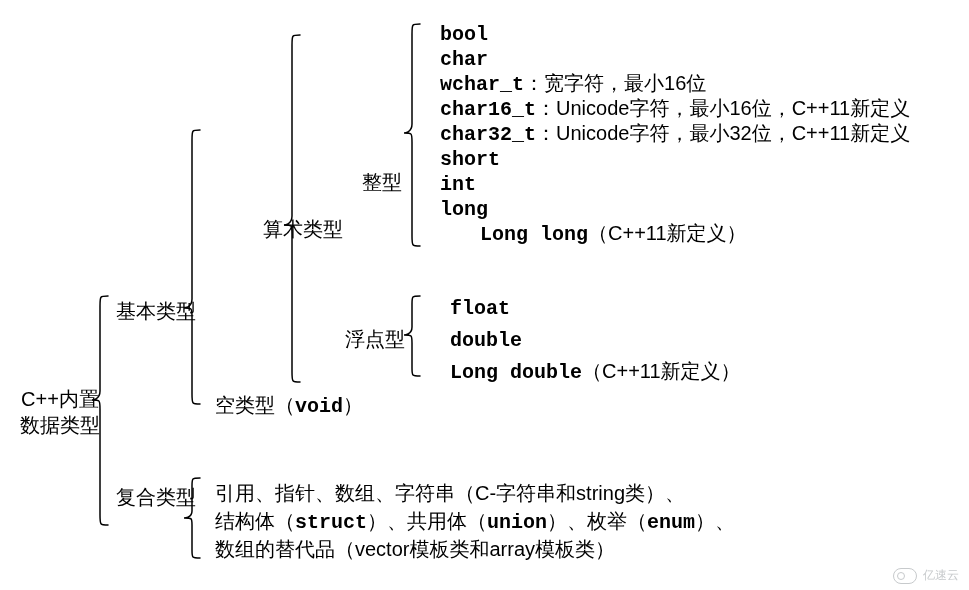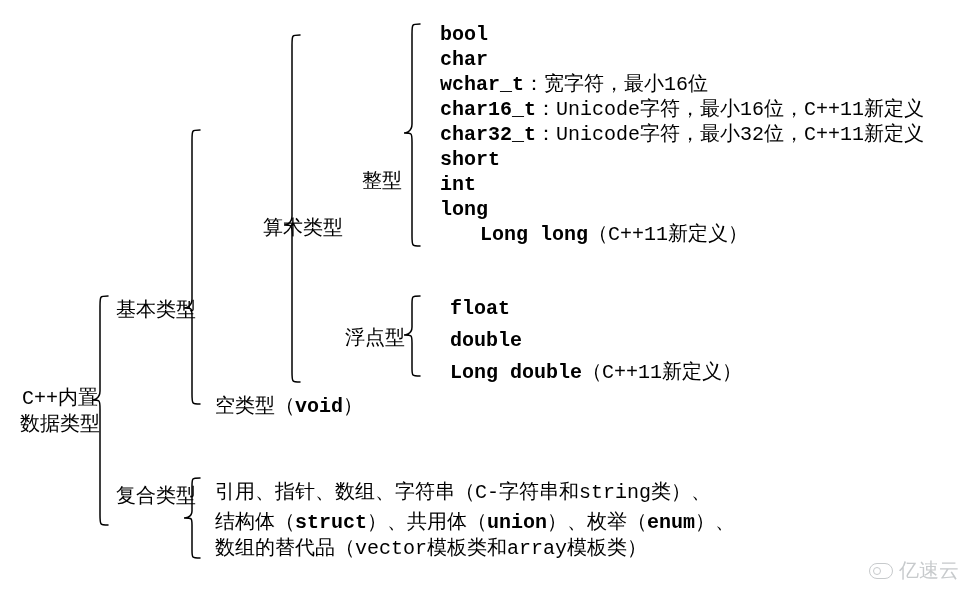--- a/index.html
+++ b/index.html
@@ -19,27 +19,27 @@
     white-space: nowrap;
     font-size: 20px;
     line-height: 1.3;
     color: #000;
   }
   .bold {
     font-family: "Courier New", Courier, monospace;
     font-weight: 700;
   }
   .cn {
-    font-family: Liberation Mono, monospace;
+    font-family: Liberation Sans, sans-serif;
   }
   .watermark {
     position: absolute;
     right: 10px;
     bottom: 6px;
-    font-size: 20px;
+    font-size: 12px;
     color: #c7cacc;
     font-family: "Microsoft YaHei", "PingFang SC", sans-serif;
     display: flex;
     align-items: center;
     gap: 6px;
   }
   .wm-icon {
     width: 22px;
     height: 14px;
     border: 1.5px solid #c7cacc;

